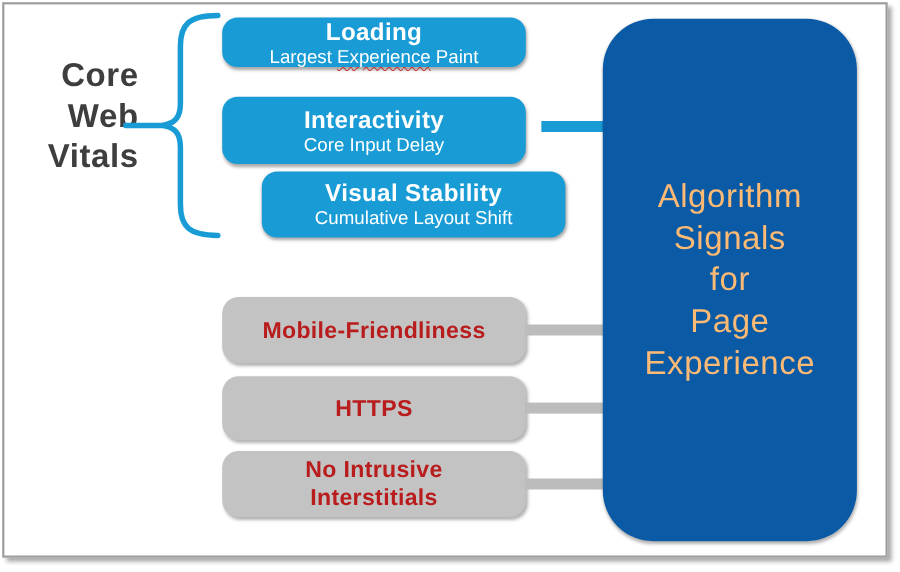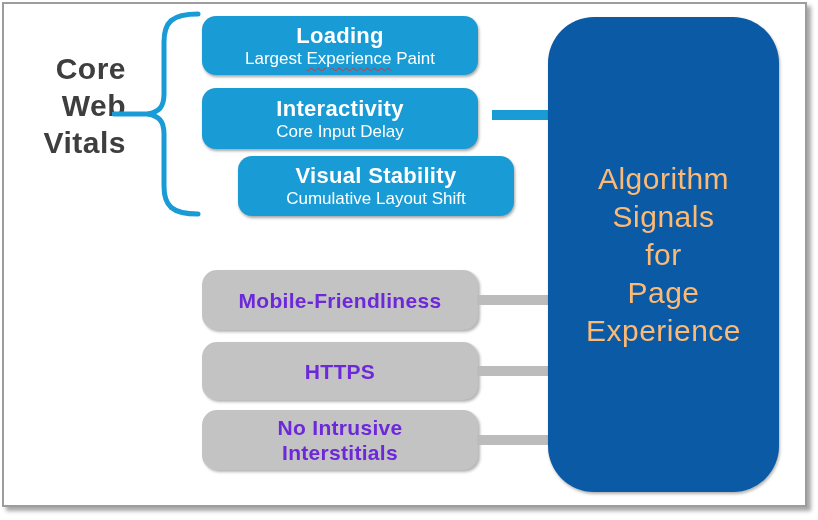--- a/index.html
+++ b/index.html
@@ -18,35 +18,35 @@
     text-align:right; white-space:pre-line; letter-spacing:0.5px;
   }
   .brace-svg { position:absolute; left:112px; top:10px; }
   .vital-box {
     position:absolute; left:202px; width:276px;
     background:#199cd5; border-radius:14px;
     box-shadow:1px 2px 3px rgba(0,0,0,0.35);
     display:flex; flex-direction:column; align-items:center; justify-content:center;
     color:#ffffff; text-align:center;
   }
-  .vital-box.b0 { top:16px;  height:59px; }
+  .vital-box.b0 { top:16px;  height:45px;justify-content:space-between; }
   .vital-box.b1 { top:88px;  height:61px; }
   .vital-box.b2 { top:156px; height:60px;margin-left:36px; }
   .vital-title { font-size:22px; line-height:26px; font-weight:700; letter-spacing:0.3px; }
   .vital-subtitle { font-size:17px; line-height:20px; font-weight:400; }
   .squiggle {
     text-decoration:underline wavy #c23a3a;
     text-decoration-thickness:1px; text-underline-offset:3px;
   }
   .signal-box {
     position:absolute; left:202px; width:276px;
     background:#c3c3c3; border-radius:15px;
     box-shadow:2px 2px 3px rgba(0,0,0,0.3);
     display:flex; align-items:center; justify-content:center;
-    color:#6d28d9; font-size:21px; line-height:25px; font-weight:700;
+    color:#b91c1c; font-size:21px; line-height:25px; font-weight:700;
     text-align:center; white-space:pre-line; letter-spacing:0.3px;
   }
   .signal-box.s0 { top:270px; height:60px; }
   .signal-box.s1 { top:342px; height:58px; }
   .signal-box.s2 { top:410px; height:60px; }
   .target-box {
     position:absolute; left:548px; top:17px; width:231px; height:475px;
     background:#0b5aa6; border-radius:46px;
     display:flex; align-items:center; justify-content:center;
     box-shadow:1px 2px 3px rgba(0,0,0,0.3);

